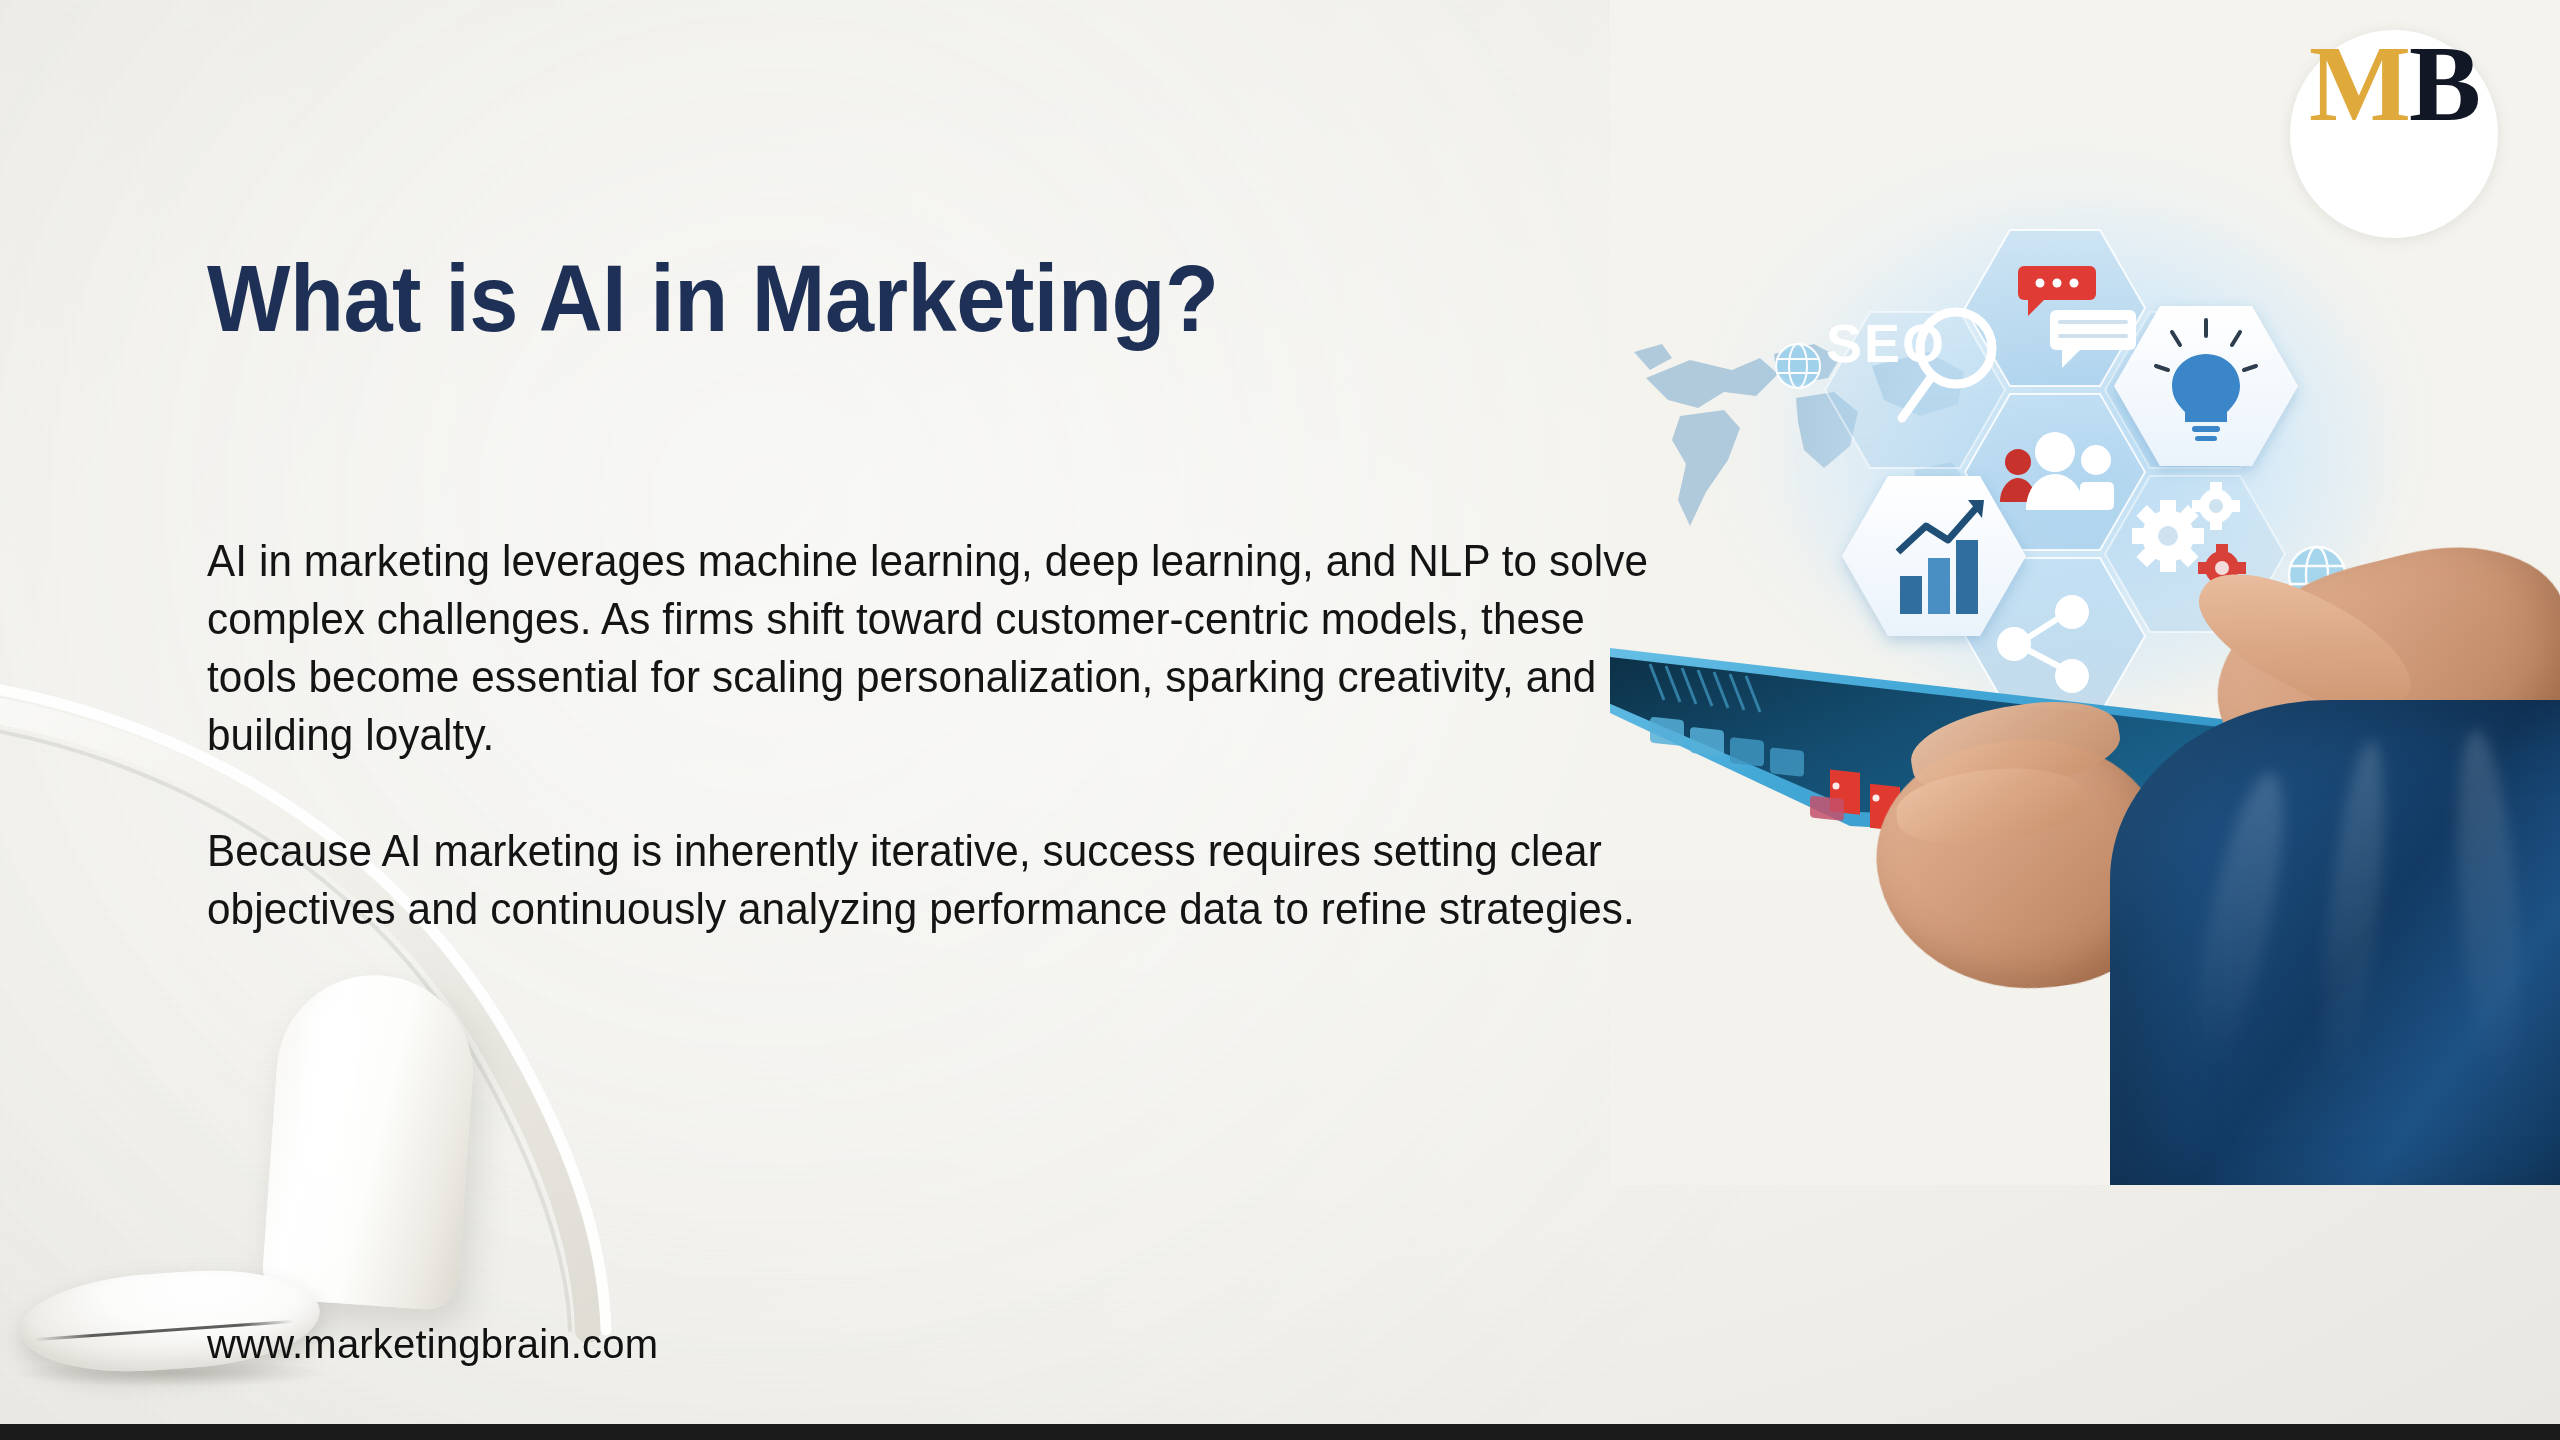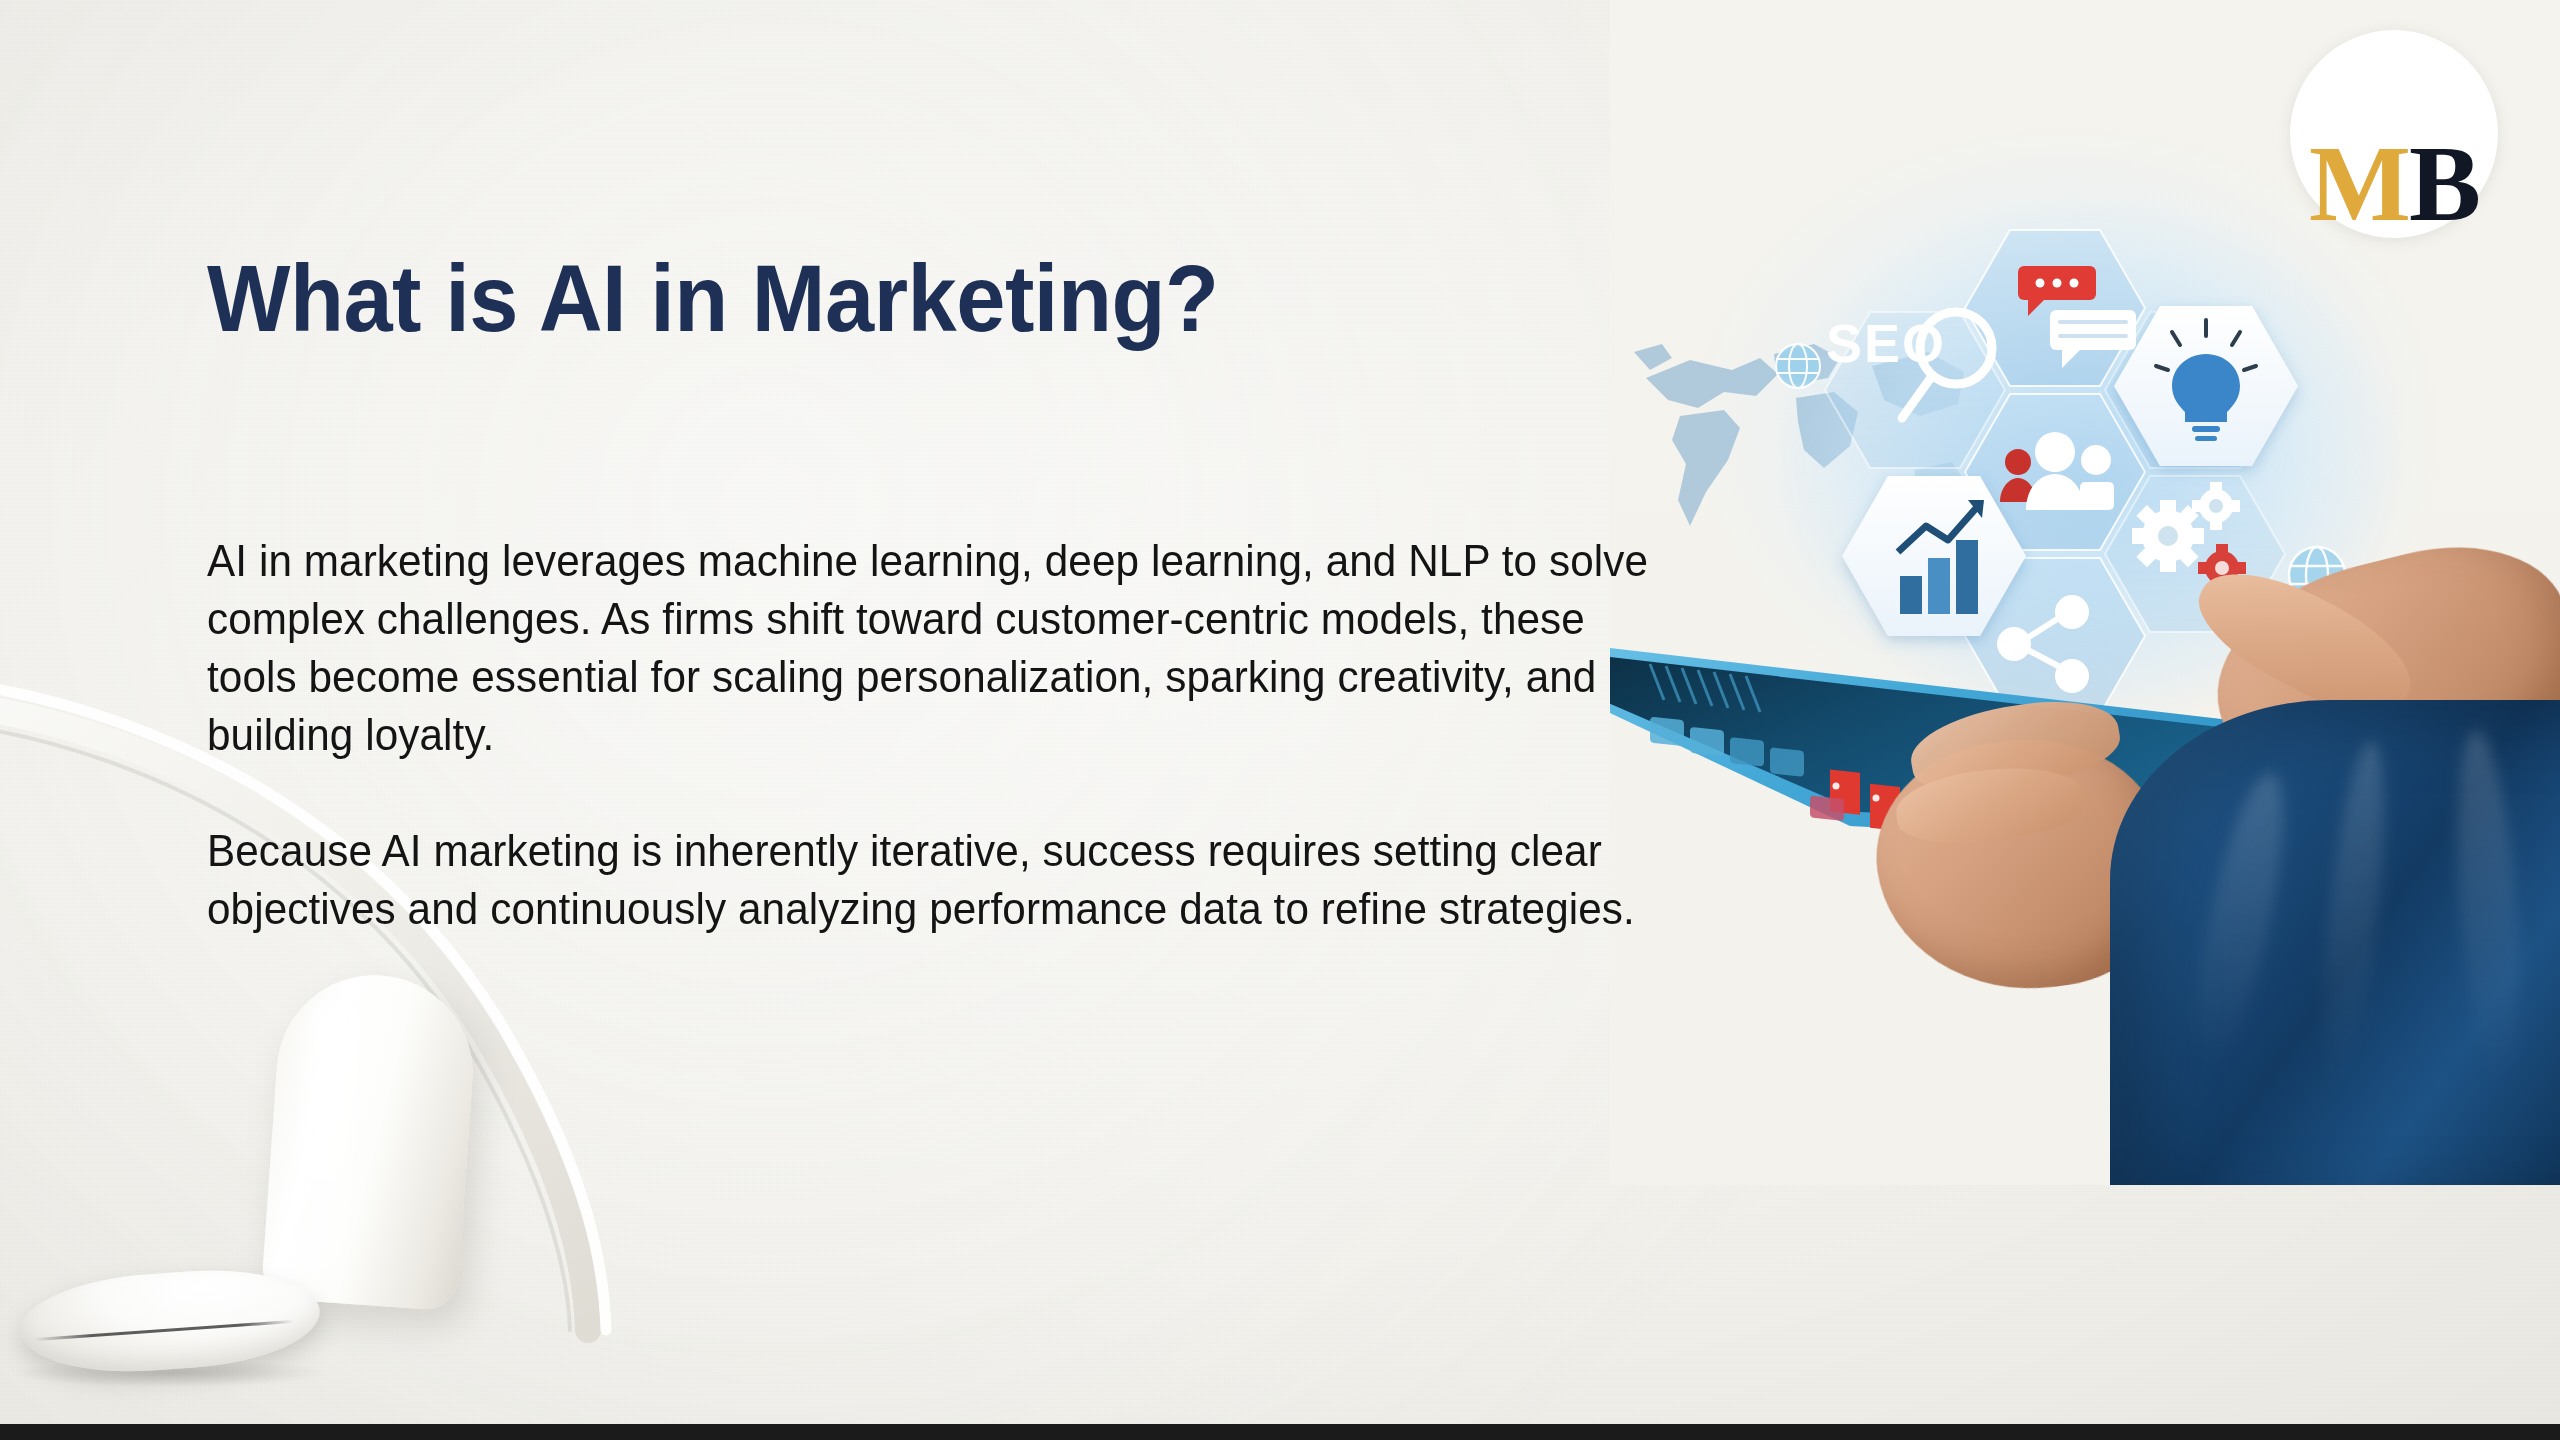--- a/index.html
+++ b/index.html
@@ -141,21 +141,21 @@
     position:absolute;
     background:linear-gradient(150deg,#edc4a7 0%,#ddab89 45%,#c9906c 100%);
     border-radius:48% 48% 40% 40%;
   }
 
   
   .logo{
     position:absolute;right:62px;top:30px;
     width:208px;height:208px;border-radius:50%;
     background:#ffffff;
-    display:flex;align-items:flex-end;justify-content:center;
+    display:flex;align-items:flex-start;justify-content:center;
     box-shadow:0 2px 14px rgba(130,128,120,.16);
   }
   .logo-text{
     font-family:"Liberation Serif", serif;
     font-weight:700;
     font-size:108px;
     letter-spacing:-2px;
     line-height:1;
     white-space:nowrap;
   }
@@ -489,15 +489,16 @@
     </span>
   </div>
 
   <div class="title">What is AI in Marketing?</div>
 
   <div class="body-block">
     <p class="para">AI in marketing leverages machine learning, deep learning, and NLP to solve complex challenges. As firms shift toward customer-centric models, these tools become essential for scaling personalization, sparking creativity, and building loyalty.</p>
     <p class="para">Because AI marketing is inherently iterative, success requires setting clear objectives and continuously analyzing performance data to refine strategies.</p>
   </div>
 
+  <div class="footer-url">www.marketingbrain.com</div>
 
   <div class="bottom-band"></div>
 </div>
 
 </body></html>

